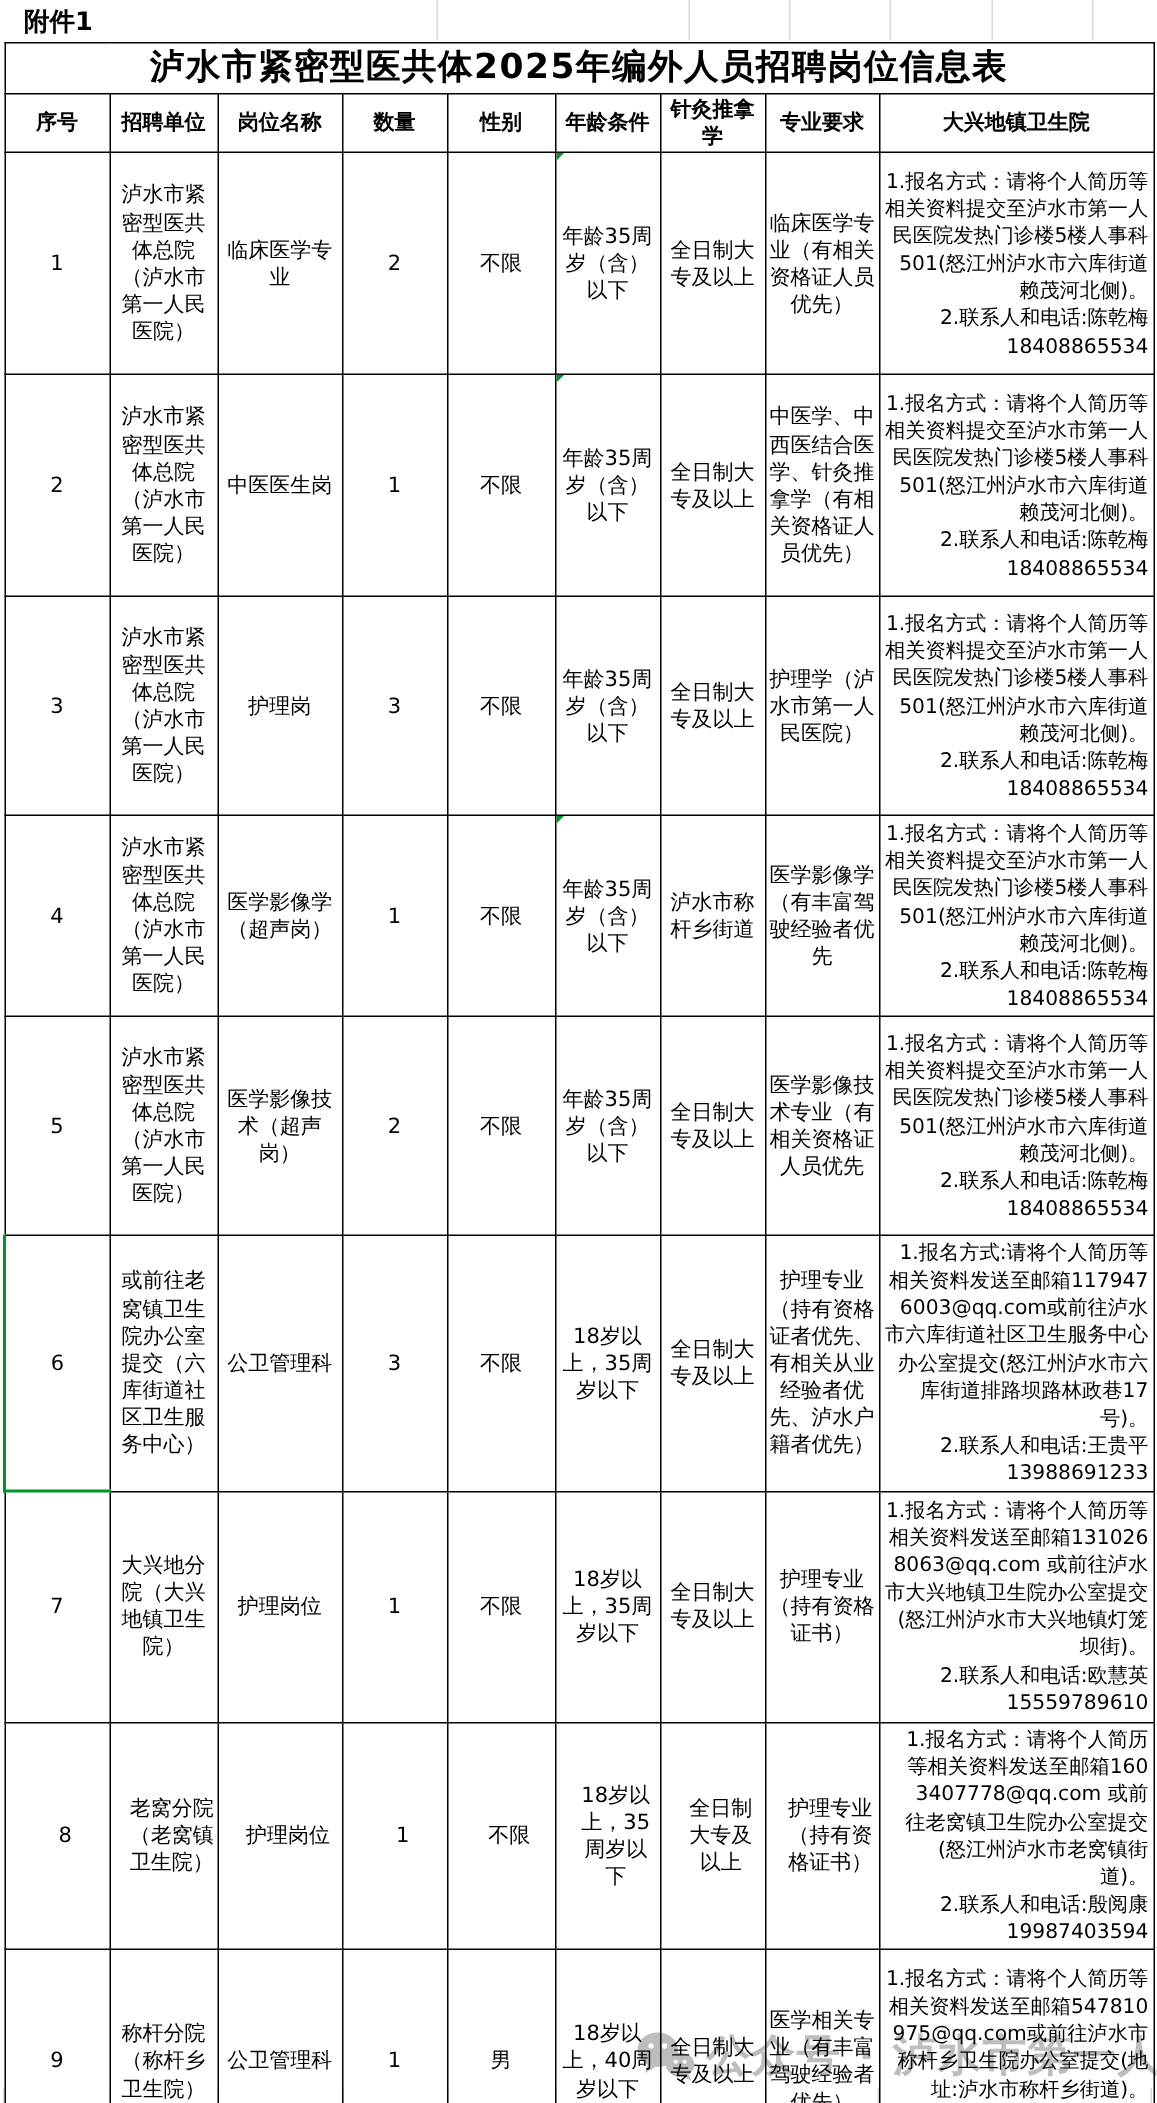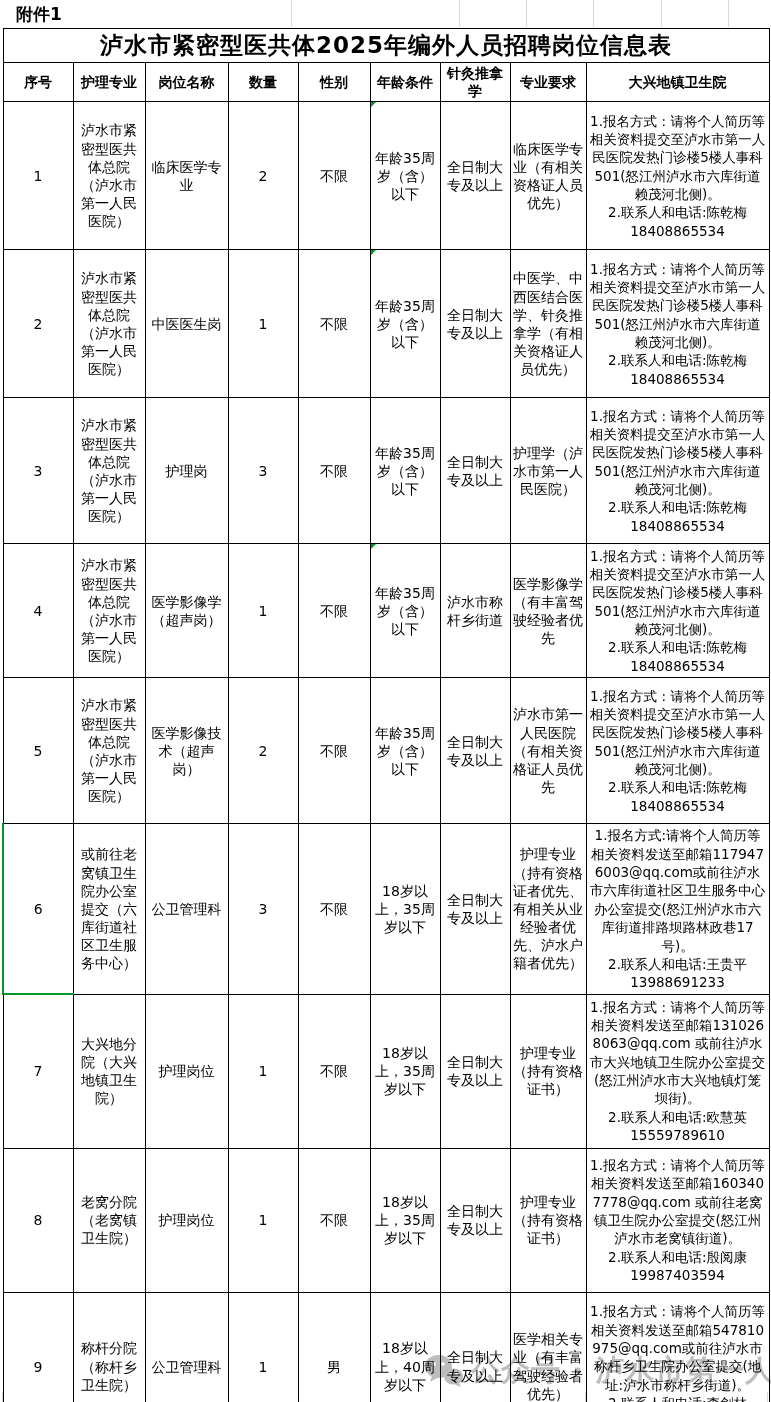--- a/index.html
+++ b/index.html
@@ -17,26 +17,26 @@
   td,th{
     border:1px solid #000;
     text-align:center;vertical-align:middle;
     padding:1px 2px;
     font-size:14px;line-height:1.3;
     word-break:break-all;overflow:hidden;
   }
   .title-cell{font-size:23px;font-weight:bold;height:31px;letter-spacing:1px;margin-top:16px;}
   th{font-size:14px;font-weight:bold;height:27px;}
   .contact{
-    text-align:center;font-size:13.5px;line-height:1.36;
+    text-align:right;font-size:13.5px;line-height:1.36;
     white-space:pre-line;padding:2px 3px;vertical-align:middle;
   }
   tr.r1 td{height:143px;} tr.r2 td{height:143px;} tr.r3 td{height:141px;}
   tr.r4 td{height:129px;} tr.r5 td{height:141px;} tr.r6 td{height:164px;}
-  tr.r7 td{height:149px;} tr.r8 td{height:139px;} tr.r9 td{height:144px;}
+  tr.r7 td{height:149px;} tr.r8 td{height:139px;padding-left:13px;} tr.r9 td{height:144px;}
   td{position:relative;}
   td.gmark::before{
     content:"";position:absolute;top:0;left:0;width:0;height:0;
     border-top:5px solid #00962c;border-right:5px solid transparent;
   }
   td.gleft{border-left:2px solid #00962c;border-bottom:2px solid #00962c;}
   .watermark{
     position:absolute;top:1351px;left:424px;z-index:5;
     display:flex;align-items:center;gap:7px;
     color:#bdbdbd;font-size:29px;font-weight:bold;white-space:nowrap;
@@ -78,21 +78,21 @@
     <col style="width:70px">
       <col style="width:76px">
       <col style="width:183px">
   </colgroup>
   <tbody>
       <tr>
     <td class="title-cell" colspan="9">泸水市紧密型医共体2025年编外人员招聘岗位信息表</td>
   </tr>
   <tr>
     <th>序号</th>
-    <th>护理专业</th>
+    <th>招聘单位</th>
     <th>岗位名称</th>
     <th>数量</th>
     <th>性别</th>
     <th>年龄条件</th>
     <th>针灸推拿学</th>
     <th>专业要求</th>
     <th>大兴地镇卫生院</th>
   </tr>
 
   <tr class="r1">
@@ -152,21 +152,21 @@
   </tr>
 
   <tr class="r5">
     <td>5</td>
     <td>泸水市紧密型医共体总院（泸水市第一人民医院）</td>
     <td>医学影像技术（超声岗）</td>
     <td>2</td>
     <td>不限</td>
     <td>年龄35周岁（含）以下</td>
     <td>全日制大专及以上</td>
-    <td>泸水市第一人民医院（有相关资格证人员优先</td>
+    <td>医学影像技术专业（有相关资格证人员优先</td>
     <td class="contact">1.报名方式：请将个人简历等相关资料提交至泸水市第一人民医院发热门诊楼5楼人事科501(怒江州泸水市六库街道赖茂河北侧)。
 2.联系人和电话:陈乾梅
 18408865534</td>
   </tr>
 
   <tr class="r6">
     <td class="gleft">6</td>
     <td>或前往老窝镇卫生院办公室提交（六库街道社区卫生服务中心）</td>
     <td>公卫管理科</td>
     <td>3</td>

